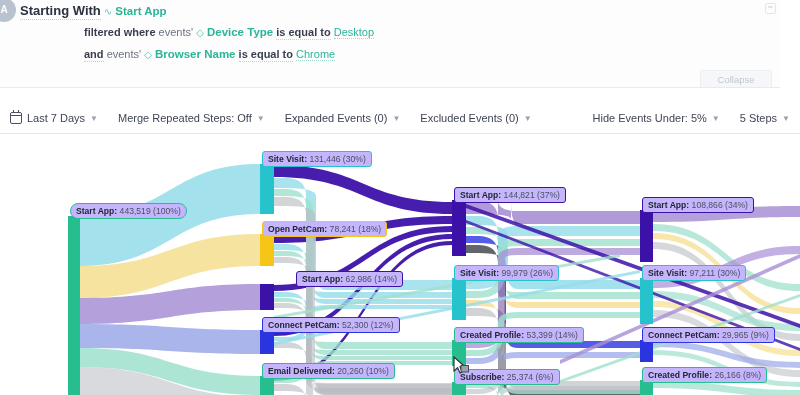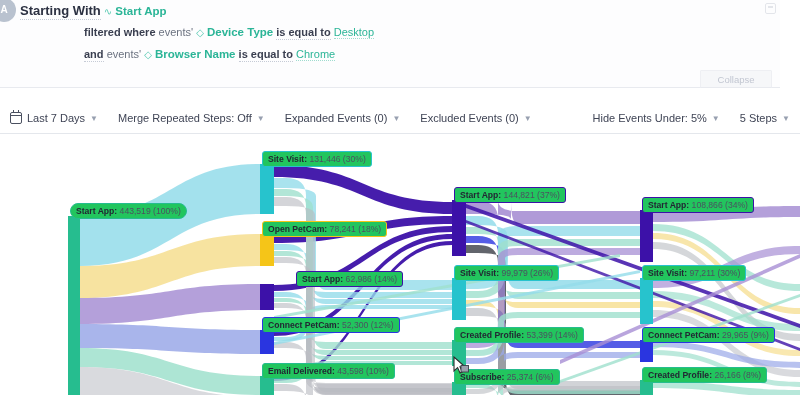--- a/index.html
+++ b/index.html
@@ -87,21 +87,21 @@
 
   
   .sankey-wrap{
     position:absolute; left:0; top:134px; width:800px; height:261px;
     background:#ffffff; overflow:hidden;
   }
   svg.sankey{ display:block; width:800px; height:261px; }
 
   .node-label{
     position:absolute;
-    background:#22c55e;
+    background:#c4b5fd;
     border:1px solid #cfd4de;
     border-radius:3px;
     padding:1.5px 5px;
     font-size:8.6px;
     white-space:nowrap;
     color:#4b5160;
     line-height:11px;
   }
   .node-label b{ color:#222733; font-weight:bold; }
 
@@ -252,21 +252,21 @@
         <rect x="640" y="246" width="13" height="15" fill="#26bd8f"></rect>
       </g>
   </svg>
 
   <div id="labels">
       <div class="node-label" style="left: 70px; top: 69px; border-color: rgb(38, 189, 143); border-radius: 8px;"><b>Start App:</b><span> 443,519 (100%)</span></div>
       <div class="node-label" style="left: 262px; top: 17px; border-color: rgb(39, 195, 205);"><b>Site Visit:</b><span> 131,446 (30%)</span></div>
       <div class="node-label" style="left: 262px; top: 87px; border-color: rgb(245, 197, 24);"><b>Open PetCam:</b><span> 78,241 (18%)</span></div>
       <div class="node-label" style="left: 262px; top: 137px; border-color: rgb(60, 17, 168); margin-left: 34px;"><b>Start App:</b><span> 62,986 (14%)</span></div>
       <div class="node-label" style="left: 262px; top: 183px; border-color: rgb(42, 53, 224);"><b>Connect PetCam:</b><span> 52,300 (12%)</span></div>
-      <div class="node-label" style="left: 262px; top: 229px; border-color: rgb(38, 189, 143);"><b>Email Delivered:</b><span> 43,598 (10%)</span></div>
+      <div class="node-label" style="left: 262px; top: 229px; border-color: rgb(38, 189, 143);"><b>Email Delivered:</b><span> 20,260 (10%)</span></div>
       <div class="node-label" style="left: 454px; top: 53px; border-color: rgb(60, 17, 168);"><b>Start App:</b><span> 144,821 (37%)</span></div>
       <div class="node-label" style="left: 454px; top: 131px; border-color: rgb(39, 195, 205);"><b>Site Visit:</b><span> 99,979 (26%)</span></div>
       <div class="node-label" style="left: 454px; top: 193px; border-color: rgb(38, 189, 143);"><b>Created Profile:</b><span> 53,399 (14%)</span></div>
       <div class="node-label" style="left: 454px; top: 235px; border-color: rgb(38, 189, 143);"><b>Subscribe:</b><span> 25,374 (6%)</span></div>
       <div class="node-label" style="left: 642px; top: 63px; border-color: rgb(60, 17, 168);"><b>Start App:</b><span> 108,866 (34%)</span></div>
       <div class="node-label" style="left: 642px; top: 131px; border-color: rgb(39, 195, 205);"><b>Site Visit:</b><span> 97,211 (30%)</span></div>
       <div class="node-label" style="left: 642px; top: 193px; border-color: rgb(42, 53, 224);"><b>Connect PetCam:</b><span> 29,965 (9%)</span></div>
       <div class="node-label" style="left: 642px; top: 233px; border-color: rgb(38, 189, 143);"><b>Created Profile:</b><span> 26,166 (8%)</span></div>
     </div>
 

